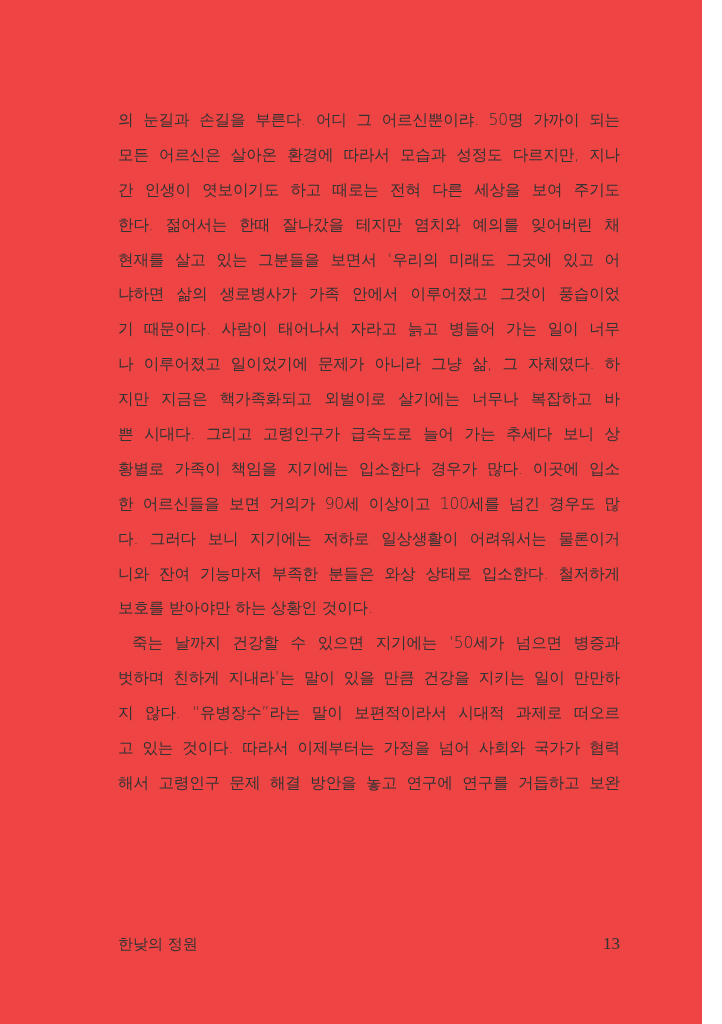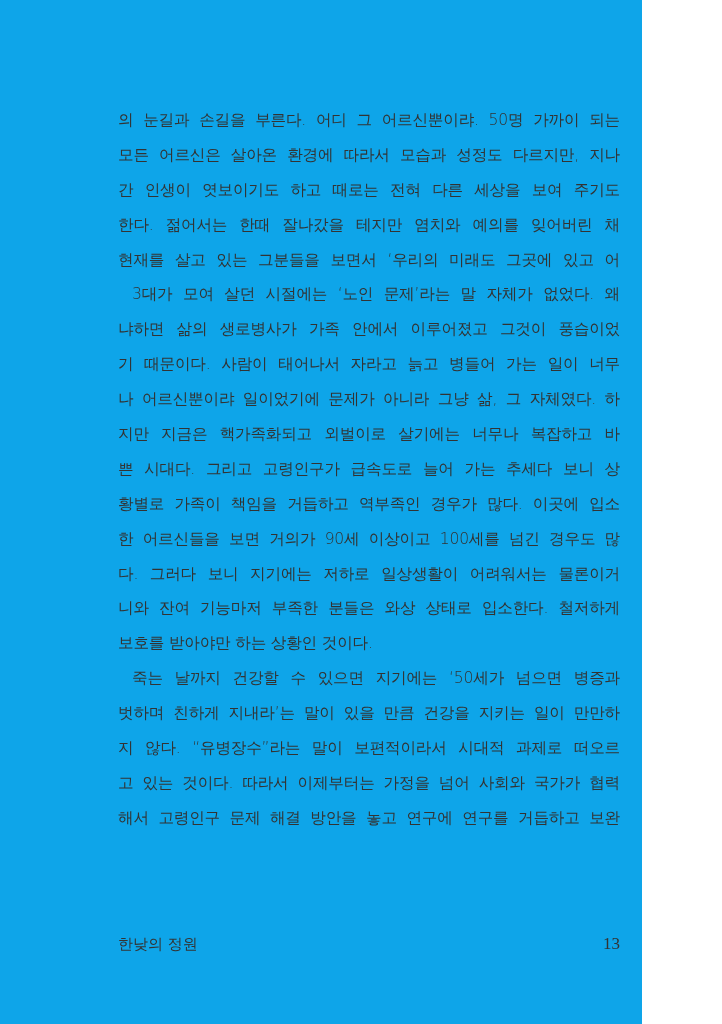--- a/index.html
+++ b/index.html
@@ -11,22 +11,22 @@
       width: 722px;
       height: 1024px;
       position: relative;
       overflow: hidden;
       font-family: "DejaVu Serif", "Liberation Serif", serif;
       color: #2a2a2a;
     }
     .page {
       position: absolute;
       left: 0; top: 0;
-      width: 642px; height: 1024px;
-      background: #0ea5e9;
+      width: 702px; height: 1024px;
+      background: #ef4444;
       text-decoration: underline;
     }
     .body-text {
       position: absolute;
       left: 118px;
       top: 103px;
       width: 502px;
     }
     .line {
       display: block;
@@ -72,27 +72,26 @@
 </head>
 <body>
 
 <div class="page">
   <div class="body-text" id="body-text">
       <span class="line">의 눈길과 손길을 부른다. 어디 그 어르신뿐이랴. 50명 가까이 되는</span>
       <span class="line">모든 어르신은 살아온 환경에 따라서 모습과 성정도 다르지만, 지나</span>
       <span class="line">간 인생이 엿보이기도 하고 때로는 전혀 다른 세상을 보여 주기도</span>
       <span class="line">한다. 젊어서는 한때 잘나갔을 테지만 염치와 예의를 잊어버린 채</span>
       <span class="line">현재를 살고 있는 그분들을 보면서 ‘우리의 미래도 그곳에 있고 어</span>
-      <span class="line indent">3대가 모여 살던 시절에는 ‘노인 문제’라는 말 자체가 없었다. 왜</span>
       <span class="line">냐하면 삶의 생로병사가 가족 안에서 이루어졌고 그것이 풍습이었</span>
       <span class="line">기 때문이다. 사람이 태어나서 자라고 늙고 병들어 가는 일이 너무</span>
-      <span class="line">나 어르신뿐이랴 일이었기에 문제가 아니라 그냥 삶, 그 자체였다. 하</span>
+      <span class="line">나 이루어졌고 일이었기에 문제가 아니라 그냥 삶, 그 자체였다. 하</span>
       <span class="line">지만 지금은 핵가족화되고 외벌이로 살기에는 너무나 복잡하고 바</span>
       <span class="line">쁜 시대다. 그리고 고령인구가 급속도로 늘어 가는 추세다 보니 상</span>
-      <span class="line">황별로 가족이 책임을 거듭하고 역부족인 경우가 많다. 이곳에 입소</span>
+      <span class="line">황별로 가족이 책임을 지기에는 입소한다 경우가 많다. 이곳에 입소</span>
       <span class="line">한 어르신들을 보면 거의가 90세 이상이고 100세를 넘긴 경우도 많</span>
       <span class="line">다. 그러다 보니 지기에는 저하로 일상생활이 어려워서는 물론이거</span>
       <span class="line">니와 잔여 기능마저 부족한 분들은 와상 상태로 입소한다. 철저하게</span>
       <span class="line last">보호를 받아야만 하는 상황인 것이다.</span>
       <span class="line indent">죽는 날까지 건강할 수 있으면 지기에는 ‘50세가 넘으면 병증과</span>
       <span class="line">벗하며 친하게 지내라’는 말이 있을 만큼 건강을 지키는 일이 만만하</span>
       <span class="line">지 않다. “유병장수”라는 말이 보편적이라서 시대적 과제로 떠오르</span>
       <span class="line">고 있는 것이다. 따라서 이제부터는 가정을 넘어 사회와 국가가 협력</span>
       <span class="line">해서 고령인구 문제 해결 방안을 놓고 연구에 연구를 거듭하고 보완</span>
     </div>

